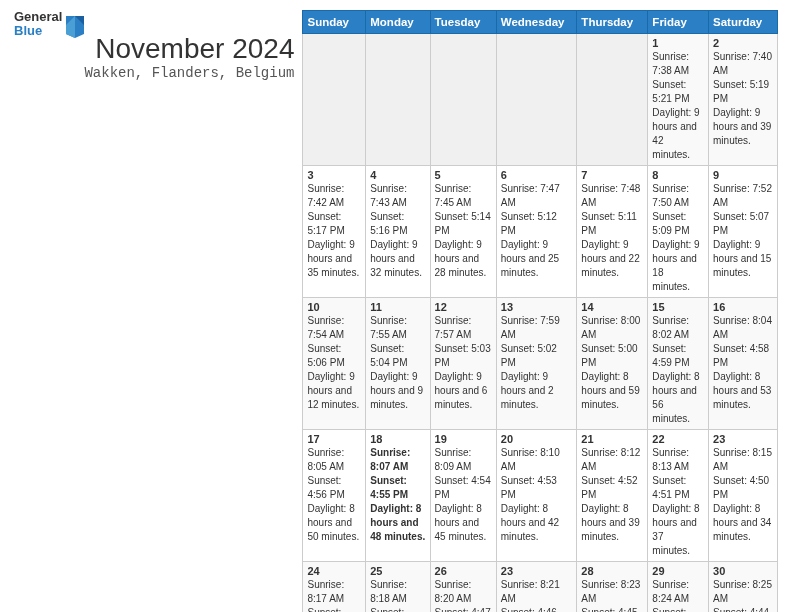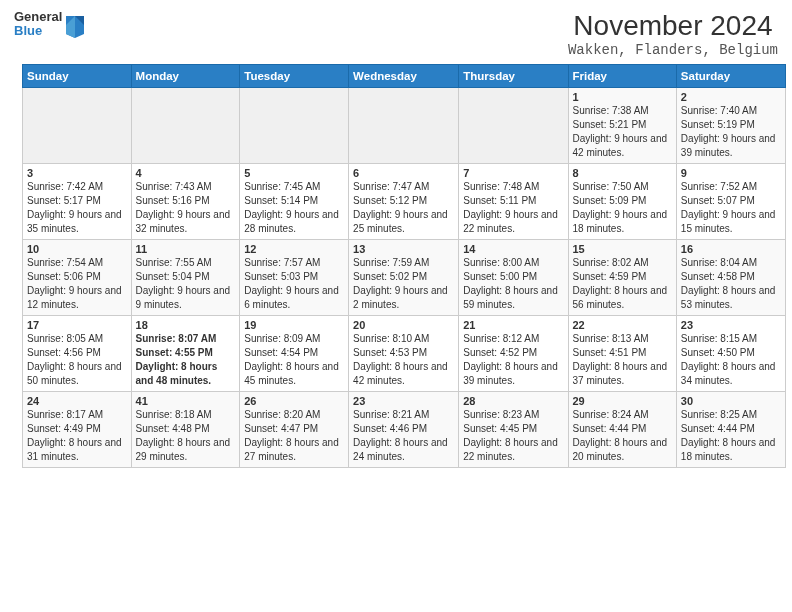--- a/index.html
+++ b/index.html
@@ -8,21 +8,20 @@
       background: #fff;
       width: 792px;
       height: 612px;
       overflow: hidden;
     }
     .page {
       width: 792px;
       height: 433px;
       padding: 10px 14px 10px 14px;
       display: flex;
-      flex-direction: column;
     }
     .header {
       display: flex;
       align-items: flex-start;
       justify-content: space-between;
       margin-bottom: 6px;
     }
     .logo {
       display: flex;
       align-items: center;
@@ -37,21 +36,22 @@
     }
     .logo-text span:first-child { color: #333; }
     .logo-text span:last-child { color: #2a7fc5; }
     .logo-icon {
       width: 20px;
       height: 24px;
       margin-left: 2px;
       position: relative;
     }
     .title-block {
-      text-align: center;
+      text-align: right;
+      margin-top: 23px;
     }
     .title-block h1 {
       font-size: 28px;
       font-weight: normal;
       color: #333;
     }
     .title-block h2 {
       font-size: 14px;
       font-weight: normal;
       color: #555;
@@ -291,21 +291,21 @@
           </td>
         </tr>
         <tr>
           <td>
             <span class="day-num">24</span>
             <div class="day-info" style="white-space: pre-line;">Sunrise: 8:17 AM
 Sunset: 4:49 PM
 Daylight: 8 hours and 31 minutes.</div>
           </td>
           <td>
-            <span class="day-num">41</span>
+            <span class="day-num">25</span>
             <div class="day-info" style="white-space: pre-line;">Sunrise: 8:18 AM
 Sunset: 4:48 PM
 Daylight: 8 hours and 29 minutes.</div>
           </td>
           <td>
             <span class="day-num">26</span>
             <div class="day-info" style="white-space: pre-line;">Sunrise: 8:20 AM
 Sunset: 4:47 PM
 Daylight: 8 hours and 27 minutes.</div>
           </td>

